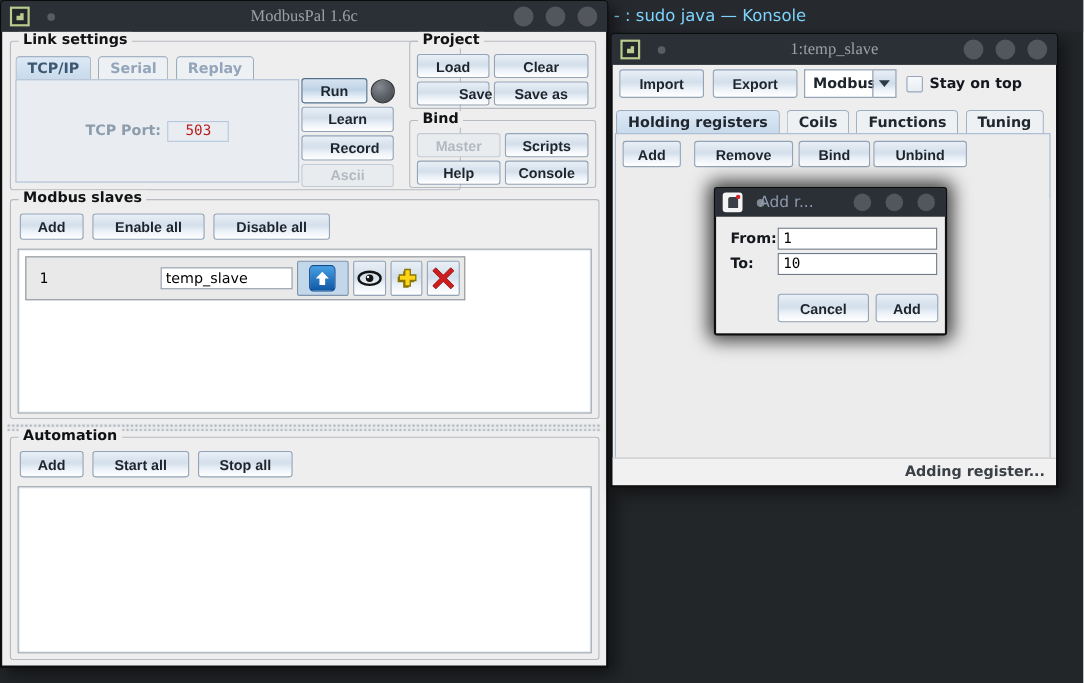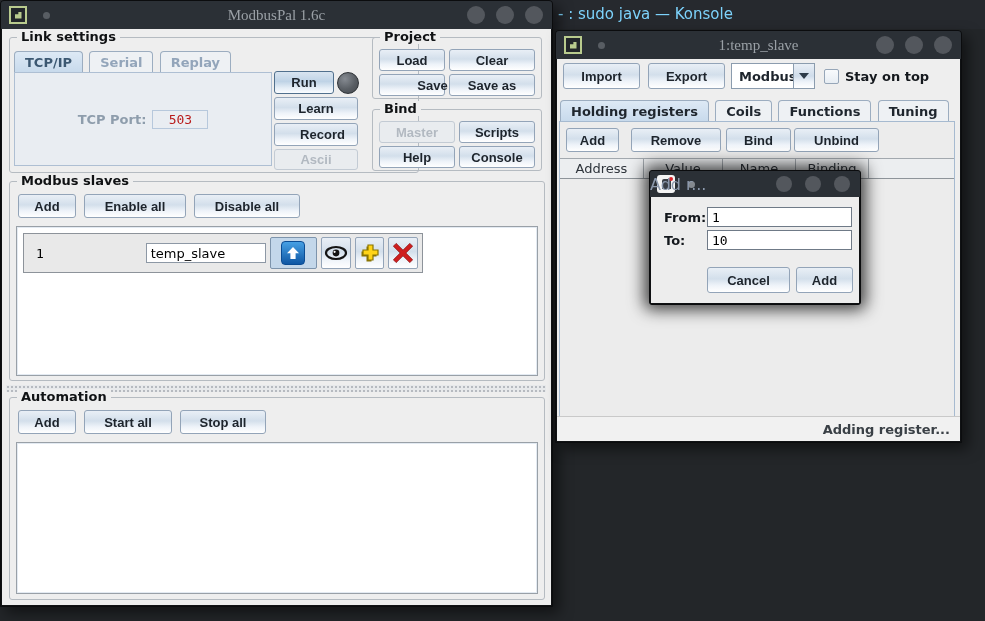--- a/index.html
+++ b/index.html
@@ -69,21 +69,21 @@
 
   
   .dialog { position:absolute; background:#0f1113; border:1px solid #0b0c0e; border-radius:3px;
             box-shadow:0 0 16px 5px rgba(0,0,0,.72); }
   .dlg-titlebar { position:relative; height:26px; background:#2b3036; border-radius:2px 2px 0 0;
                   display:flex; align-items:center; }
   .dlg-icon { width:18px; height:18px; margin-left:7px; background:#f4f4f4; border-radius:3px; position:relative;
               display:flex; align-items:center; justify-content:center; }
   .dlg-icon-glyph { width:9px; height:10px; background:#3a3f46; border-radius:2px 2px 0 0; }
   .dlg-icon-dot { position:absolute; right:2px; top:2px; width:4px; height:4px; border-radius:50%; background:#d6232a; }
-  .dlg-title { position:absolute; left:0; right:80px; text-align:left; color:#8c99ad; font-size:16px; }
+  .dlg-title { position:absolute; left:0; right:80px; text-align:center; color:#8c99ad; font-size:14px; }
   .dlg-circles { margin-left:auto; display:flex; gap:13px; margin-right:10px; }
   .dlg-circle { width:16px; height:16px; border-radius:50%; background:#53575d; }
   .dlg-body { position:absolute; left:1px; right:1px; top:26px; bottom:1px; background:#ededed; }
   .lbl { position:absolute; font-weight:bold; color:#14181d; }
 </style>
 </head>
 <body>
 
 <div class="desktop">
 
@@ -225,28 +225,20 @@
         <span class="tab dark">Coils</span>
         <span class="tab dark">Functions</span>
         <span class="tab dark">Tuning</span>
       </div>
 
       <div style="position:absolute; left:2px; top:62px; width:396px; height:296px; border:1px solid #a6bad0; background:#ececec;">
         <button class="btn" style="left:6px; top:6px; width:53px; height:24px;">Add</button>
         <button class="btn" style="left:71px; top:6px; width:90px; height:24px;">Remove</button>
         <button class="btn" style="left:166px; top:6px; width:65px; height:24px;">Bind</button>
         <button class="btn" style="left:234px; top:6px; width:85px; height:24px;">Unbind</button>
-        <div style="position:absolute; left:0; top:36px; width:394px; height:21px; display:flex; background:#eceef0;
-                    border-top:1px solid #a2a8ae; border-bottom:1px solid #8e949a;">
-          <span class="hdr-cell" style="width:84px;">Address</span>
-          <span class="hdr-cell" style="width:79px;">Value</span>
-          <span class="hdr-cell" style="width:73px;">Name</span>
-          <span class="hdr-cell" style="width:73px;">Binding</span>
-          <span class="hdr-cell" style="flex:1; border-right:none;"></span>
-        </div>
         <div style="position:absolute; left:0; top:58px; width:394px; bottom:0; background:#ececec;"></div>
       </div>
 
       <div style="position:absolute; left:0; right:0; bottom:0; height:25px; background:#f1f1f1; border-top:1px solid #c9c9c9;
                   display:flex; align-items:center; justify-content:flex-end; padding-right:10px;">
         <span style="font-weight:bold; color:#3a4046;">Adding register...</span>
       </div>
 
     </div>
   </div>

